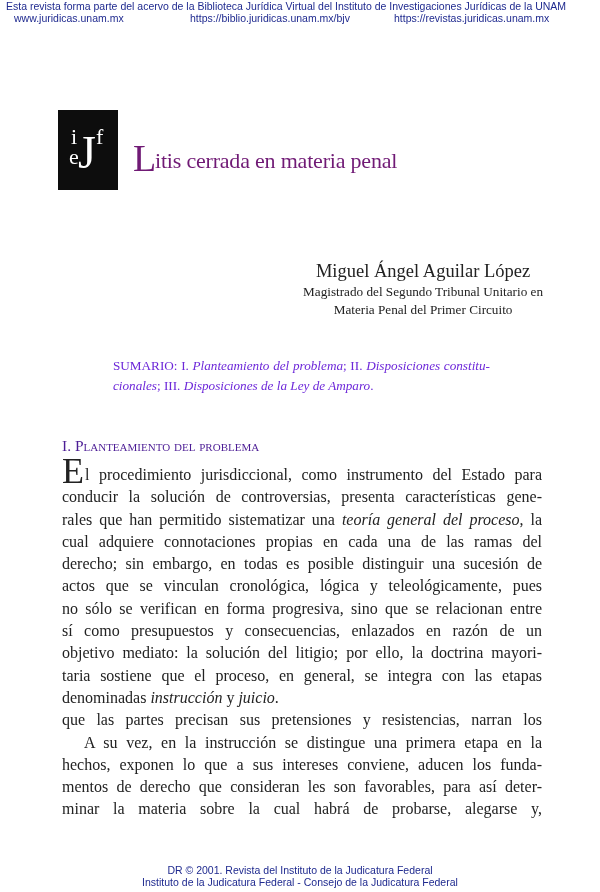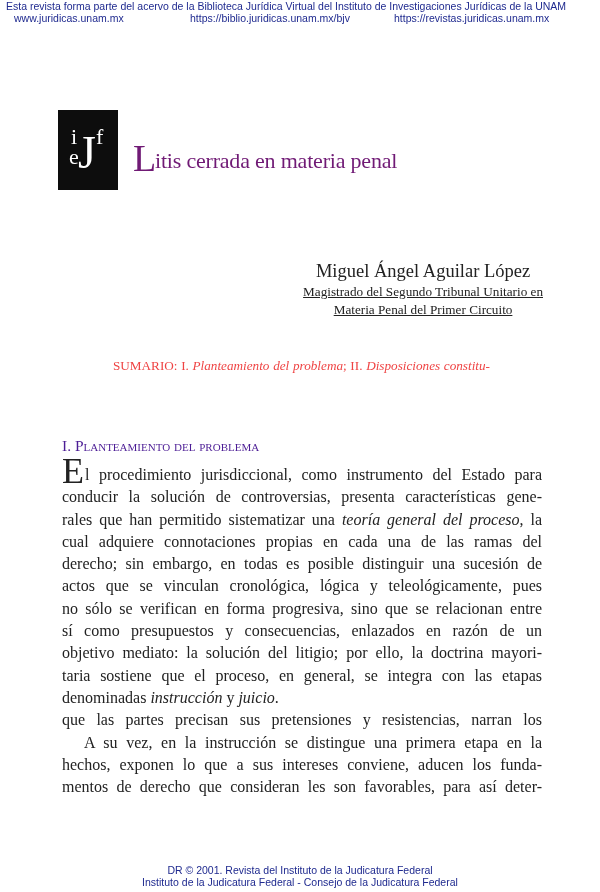--- a/index.html
+++ b/index.html
@@ -11,23 +11,23 @@
     .hdr .l2c { position: absolute; left: 394px; top: 12px; white-space: nowrap; }
 
     .logo { position: absolute; left: 58px; top: 110px; width: 60px; height: 80px; background: #0d0d0d; }
     .logo svg { display: block; }
 
     .title { position: absolute; left: 133px; top: 136px; font-family: "Liberation Serif", serif; font-size: 22px; color: #701a75; white-space: nowrap; letter-spacing: -0.2px; }
     .title .cap { font-size: 38px; vertical-align: -3px; margin-right: -1px; }
 
     .author { position: absolute; right: 57px; top: 259px; text-align: center; font-family: "Liberation Serif", serif; color: #222; }
     .author .name { font-size: 18.5px; line-height: 24px; }
-    .author .aff { font-size: 13.2px; line-height: 18px; text-decoration: underline; }
+    .author .aff { font-size: 13.2px; line-height: 18px; }
 
-    .sumario { position: absolute; left: 113px; top: 356px; width: 377px; font-family: "Liberation Serif", serif; font-size: 13.2px; line-height: 20px; color: #ef4444; text-align: justify; }
+    .sumario { position: absolute; left: 113px; top: 356px; width: 377px; font-family: "Liberation Serif", serif; font-size: 13.2px; line-height: 20px; color: #6d28d9; text-align: justify; }
     .sumario i { font-style: italic; }
 
     .section { position: absolute; left: 62px; top: 437px; font-family: "Liberation Serif", serif; font-size: 15.5px; color: #4c1d95; white-space: nowrap; }
     .section .sc { font-variant: small-caps; }
 
     .body { position: absolute; left: 62px; top: 461px; width: 480px; font-family: "Liberation Serif", serif; font-size: 16px; line-height: 22.3px; color: #222; }
     .body p { margin: 0; text-align: justify; text-align-last: left; }
     .line { display: block; text-align: justify; text-align-last: justify; white-space: nowrap; }
     .line.last { text-align-last: left; }
     .drop { font-size: 36px; line-height: 20px; vertical-align: -3px; margin-right: 1px; }
@@ -61,20 +61,21 @@
 </div>
 
 <div class="author">
   <div class="name">Miguel Ángel Aguilar López</div>
   <div class="aff">Magistrado del Segundo Tribunal Unitario en</div>
   <div class="aff">Materia Penal del Primer Circuito</div>
 </div>
 
 <div class="sumario">
   <span class="line"><span>SUMARIO: </span><span>I. </span><i>Planteamiento del problema</i><span>; </span><span>II. </span><i>Disposiciones constitu-</i></span>
+  <span class="line last"><i>cionales</i><span>; </span><span>III. </span><i>Disposiciones de la Ley de Amparo</i><span>.</span></span>
 </div>
 
 <div class="section">
   <span>I. </span><span class="sc">Planteamiento del problema</span>
 </div>
 
 <div class="body">
   <p id="p1">
       <span class="line"><span class="drop">E</span>l procedimiento jurisdiccional, como instrumento del Estado para</span>
       <span class="line">conducir la solución de controversias, presenta características gene-</span>
@@ -86,17 +87,18 @@
       <span class="line">sí como presupuestos y consecuencias, enlazados en razón de un</span>
       <span class="line">objetivo mediato: la solución del litigio; por ello, la doctrina mayori-</span>
       <span class="line">taria sostiene que el proceso, en general, se integra con las etapas</span>
       <span class="line last">denominadas <i>instrucción</i> y <i>juicio</i>.</span>
     </p>
   <p id="p2">
       <span class="line">que las partes precisan sus pretensiones y resistencias, narran los</span>
       <span class="line indent">A su vez, en la instrucción se distingue una primera etapa en la</span>
       <span class="line">hechos, exponen lo que a sus intereses conviene, aducen los funda-</span>
       <span class="line">mentos de derecho que consideran les son favorables, para así deter-</span>
+      <span class="line">minar la materia sobre la cual habrá de probarse, alegarse y,</span>
     </p>
 </div>
 
 <div class="ftr f1">DR © 2001. Revista del Instituto de la Judicatura Federal</div>
 <div class="ftr f2">Instituto de la Judicatura Federal - Consejo de la Judicatura Federal</div>
 
 </body></html>

